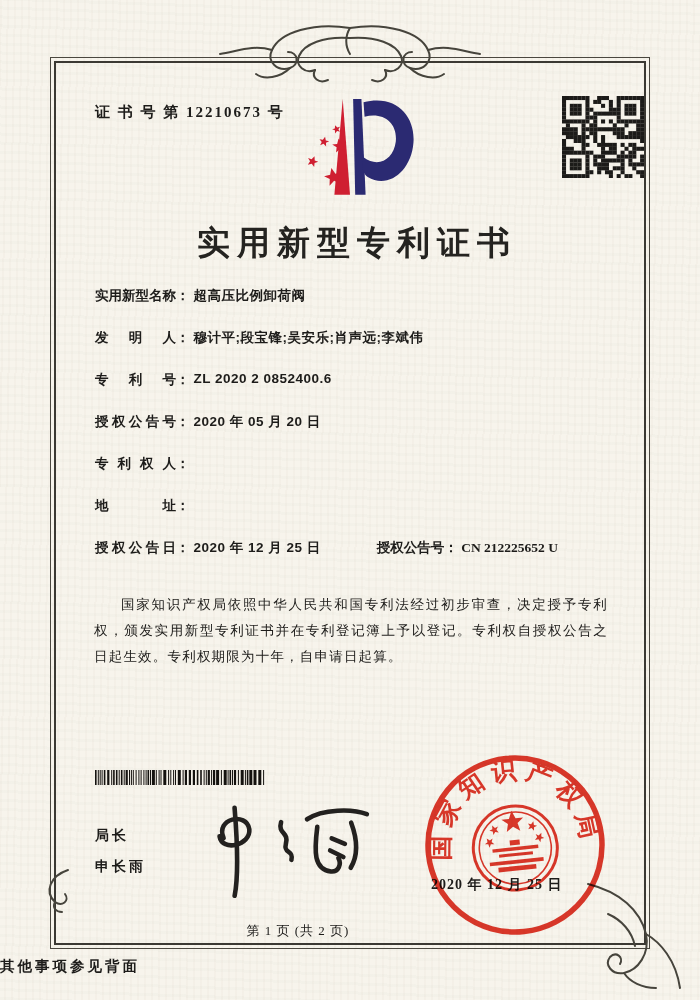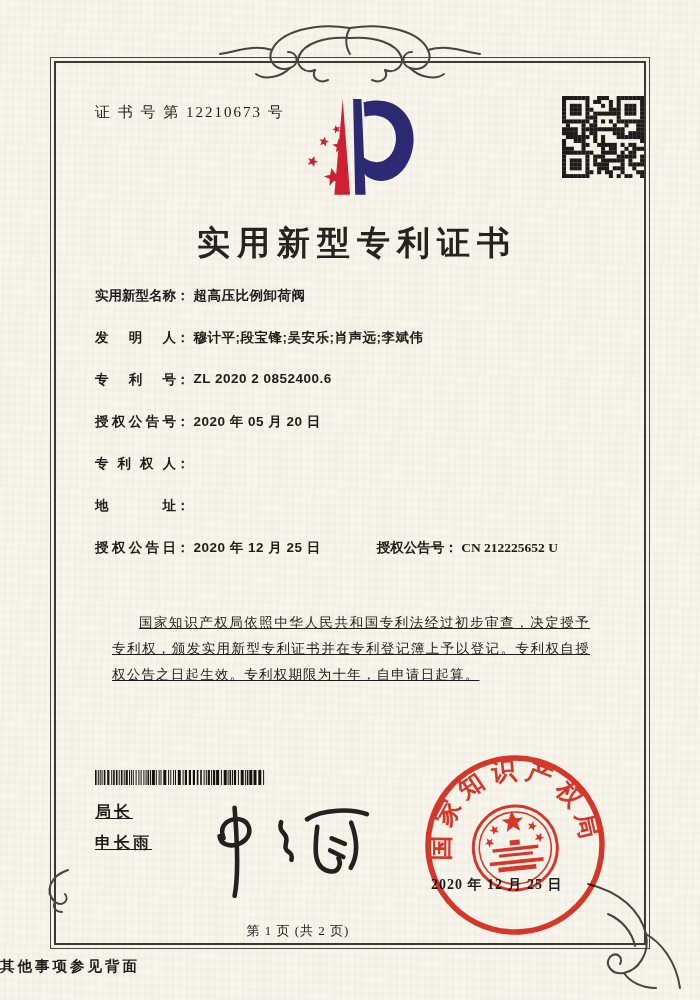--- a/index.html
+++ b/index.html
@@ -4,38 +4,38 @@
 <style>
   html,body{margin:0;padding:0;background:#e8e4da;}
   .page{position:relative;width:700px;height:1000px;overflow:hidden;
     background:#f7f4ec;
     background-image:
       repeating-linear-gradient(91deg, rgba(186,160,140,.05) 0 2px, rgba(255,255,255,0) 2px 7px),
       repeating-linear-gradient(2deg, rgba(150,170,150,.04) 0 3px, rgba(255,255,255,0) 3px 9px);
     font-family:"Liberation Serif","DejaVu Serif",serif;color:#1d1c1a;}
   .frame{position:absolute;left:50px;top:57px;width:598px;height:890px;border:1px solid #4a473f;}
   .frame-inner{position:absolute;inset:3px;border:2px solid #3b3933;}
-  .cert-no{position:absolute;left:95px;top:103px;font-size:15px;letter-spacing:2px;font-weight:400;}
+  .cert-no{position:absolute;left:95px;top:103px;font-size:15px;letter-spacing:2px;font-weight:700;}
   .logo{position:absolute;left:280px;top:96px;width:140px;height:104px;}
   .qr{position:absolute;left:562px;top:96px;width:82px;height:82px;}
   .title{position:absolute;left:0;top:221px;width:700px;text-align:center;
     font-size:33px;font-weight:bold;letter-spacing:7px;padding-left:7px;color:#242320;}
   .fields{position:absolute;left:95px;top:287px;width:520px;
     font-family:"Liberation Sans","DejaVu Sans",sans-serif;font-weight:600;font-size:13.5px;}
   .field-row{height:42px;display:flex;align-items:flex-start;white-space:nowrap;}
   .f-label{display:inline-block;width:81px;text-align:justify;text-align-last:justify;}
   .f-colon{display:inline-block;margin-right:4px;}
   .f-value{letter-spacing:.5px;}
   .grant-no{margin-left:56px;font-family:Liberation Serif, serif;}
   .paras{position:absolute;left:94px;top:592px;width:514px;font-size:13.5px;line-height:26px;
     letter-spacing:1.2px;text-align:justify;}
-  .paras p{margin:18px;text-indent:2em;text-decoration:underline;}
+  .paras p{margin:0;text-indent:2em;}
   .barcode{position:absolute;left:95px;top:770px;width:172px;height:15px;}
-  .signer{position:absolute;left:95px;top:796px;font-family:"Liberation Sans","DejaVu Sans",sans-serif;
-    font-weight:600;font-size:16px;letter-spacing:3px;line-height:31px;text-decoration:underline;}
+  .signer{position:absolute;left:95px;top:820px;font-family:"Liberation Sans","DejaVu Sans",sans-serif;
+    font-weight:600;font-size:14px;letter-spacing:3px;line-height:31px;}
   .sig-hand{position:absolute;left:196px;top:798px;width:182px;height:100px;}
   .seal{position:absolute;left:422px;top:752px;width:186px;height:186px;mix-blend-mode:multiply;opacity:.93;z-index:3;}
   .seal-date{position:absolute;left:431px;top:876px;width:160px;font-size:14px;font-weight:600;
     letter-spacing:1px;z-index:2;}
   .page-info{position:absolute;left:0;top:922px;width:596px;text-align:center;font-size:13px;letter-spacing:1px;}
   .back-note{position:absolute;left:0;top:957px;width:700px;text-align:left;font-size:14.5px;
     font-weight:600;letter-spacing:3px;}
   .flourish-top{position:absolute;left:218px;top:14px;width:264px;height:78px;}
   .flourish-br{position:absolute;left:578px;top:876px;width:112px;height:120px;}
   .flourish-bl{position:absolute;left:42px;top:866px;width:34px;height:48px;}

